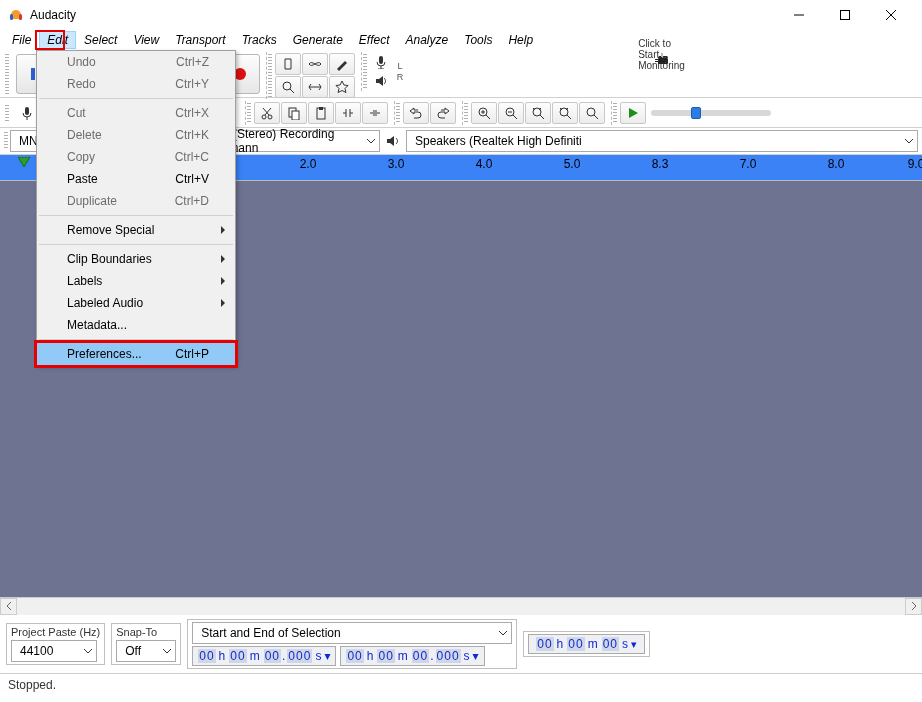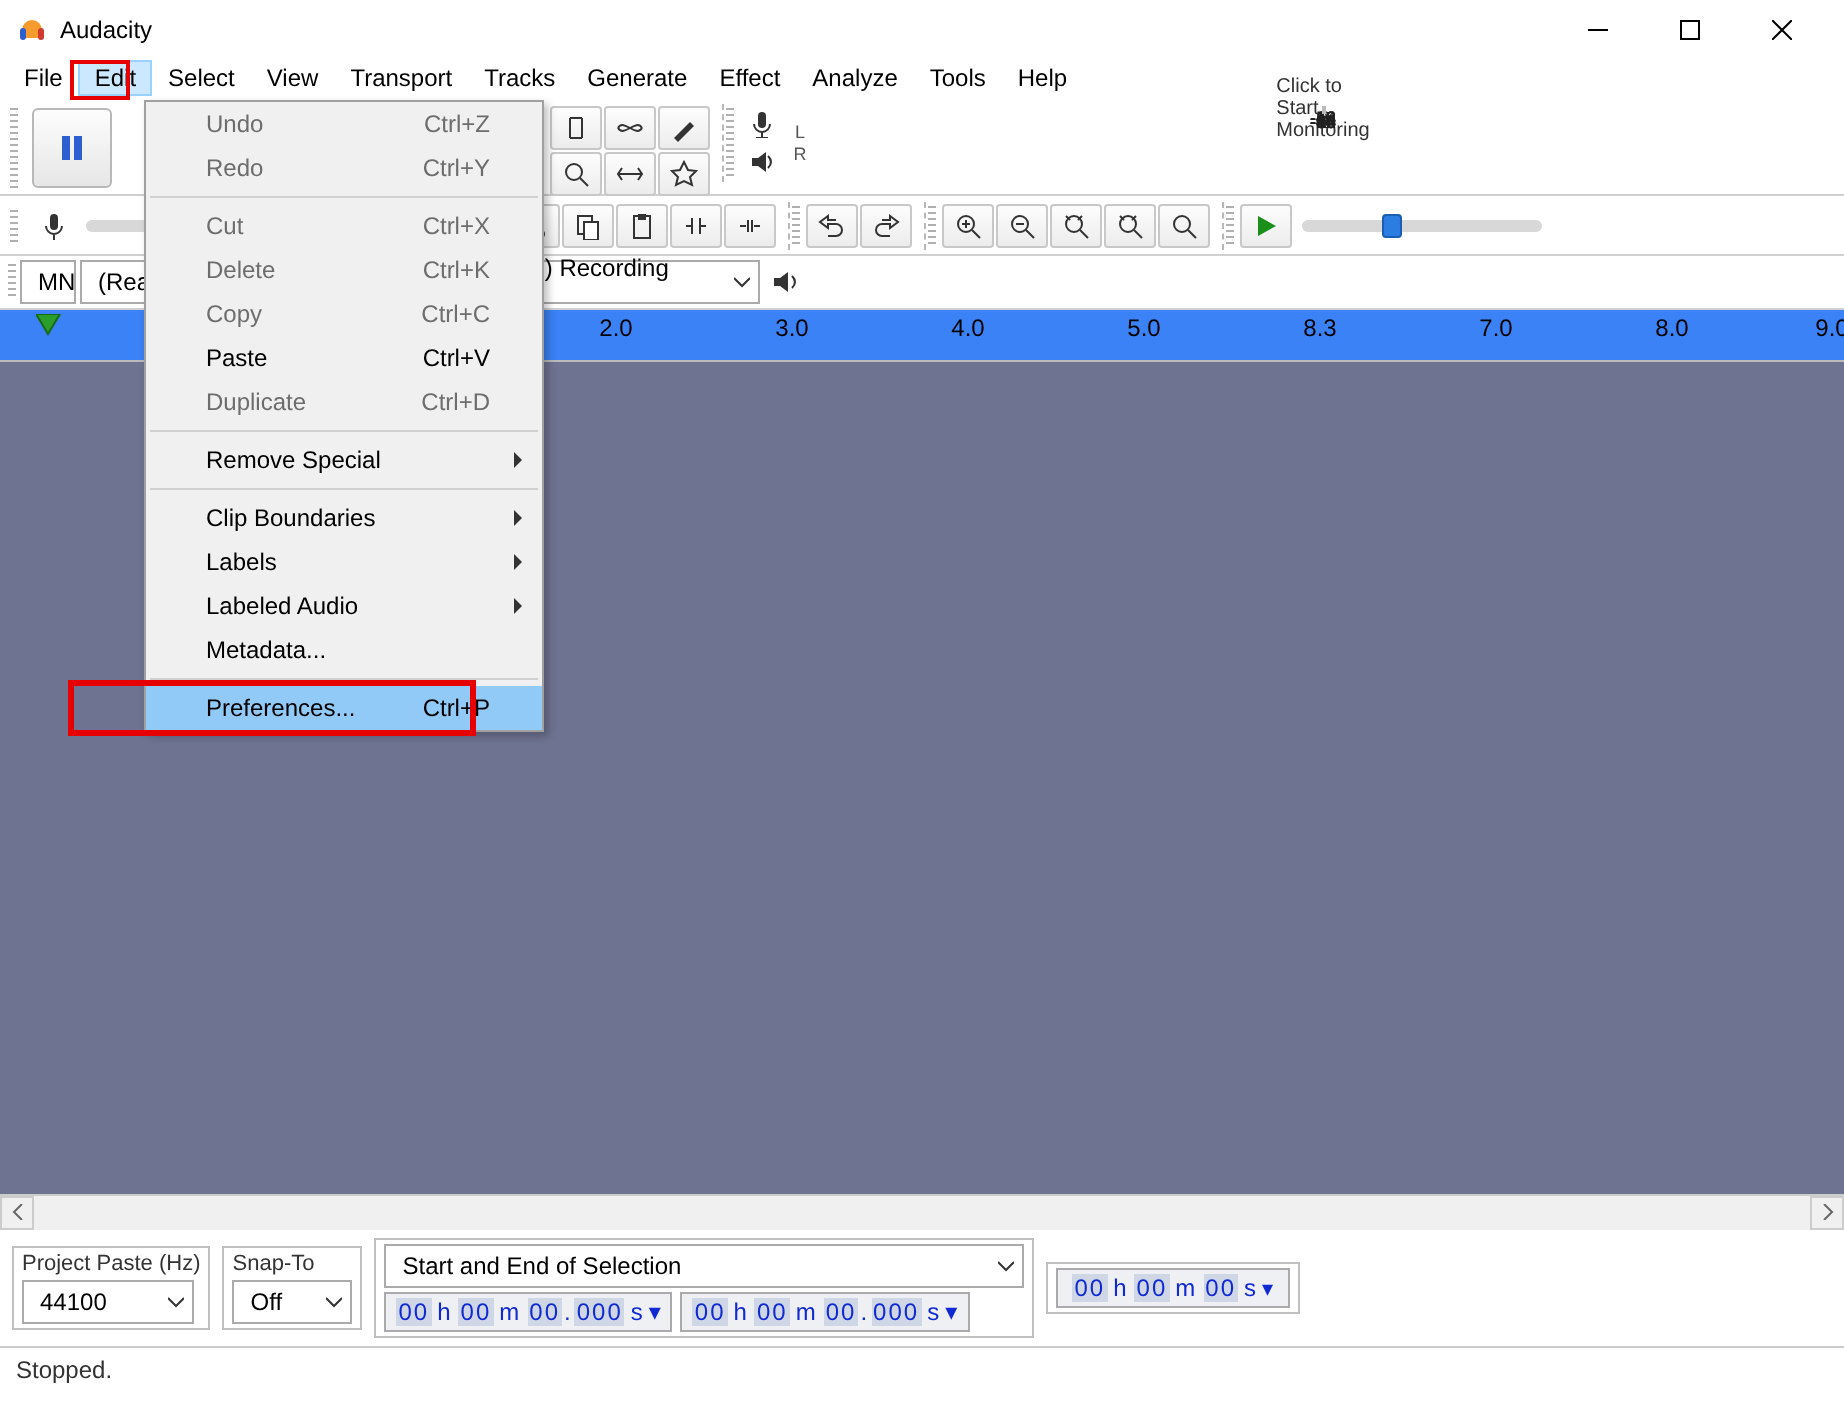--- a/index.html
+++ b/index.html
@@ -5,26 +5,26 @@
 * { margin: 0; padding: 0; box-sizing: border-box; font-family: "Segoe UI", Tahoma, sans-serif; font-size: 12px; }
 body { background: #fff; width: 922px; height: 702px; overflow: hidden; position: relative; }
 
 .titlebar { height: 30px; display: flex; align-items: center; padding: 0 8px; }
 .titlebar .app-icon { width: 16px; height: 16px; margin-right: 6px; }
 .titlebar .title { flex: 1; }
 .win-btns { display: flex; gap: 0; }
 .win-btn { width: 46px; height: 30px; display: flex; align-items: center; justify-content: center; }
 .win-btn svg { width: 10px; height: 10px; }
 
-.menubar { height: 20px; display: flex; align-items: flex-start; padding: 0 4px; gap: 0; border-bottom: 1px solid transparent; }
+.menubar { height: 20px; display: flex; align-items: center; padding: 0 4px; gap: 0; border-bottom: 1px solid transparent; font-style: italic; }
 .menu-item { padding: 2px 8px; cursor: default; }
 .menu-item.active { background: #cce8ff; border: 1px solid #99d1ff; padding: 1px 7px; }
 .menu-highlight { position: absolute; border: 2px solid #e60000; pointer-events: none; }
 
-.dropdown { position: absolute; left: 36px; top: 50px; width: 200px; background: #f0f0f0; border: 1px solid #a0a0a0; box-shadow: 2px 2px 4px rgba(0,0,0,.25); z-index: 100; margin-left: 36px; }
+.dropdown { position: absolute; left: 36px; top: 50px; width: 200px; background: #f0f0f0; border: 1px solid #a0a0a0; box-shadow: 2px 2px 4px rgba(0,0,0,.25); z-index: 100; }
 .dropdown-item { display: flex; justify-content: space-between; align-items: center; padding: 4px 26px 4px 30px; color: #000; position: relative; }
 .dropdown-item.disabled { color: #6d6d6d; }
 .dropdown-item.hover { background: #91c9f7; }
 .dropdown-sep { height: 1px; background: #d0d0d0; margin: 3px 2px; }
 .dropdown-item .chev { position: absolute; right: 8px; }
 .dd-highlight { position: absolute; border: 3px solid #e60000; pointer-events: none; z-index: 101; }
 
 .toolbar-row { display: flex; align-items: flex-start; padding: 2px 4px; gap: 2px; border-bottom: 1px solid #d0d0d0; }
 .toolbar-group { display: flex; align-items: center; gap: 1px; padding: 1px 4px 1px 8px; border-left: 1px dashed #b8b8b8; position: relative; }
 .toolbar-group:first-child { border-left: none; padding-left: 12px; }
@@ -351,20 +351,26 @@
     <span class="arrow"><svg width="8" height="8">
           <path d="M0 2l4 4 4-4" stroke="#333" fill="none"></path>
         </svg></span>
   </div>
   <div class="tiny-btn">
       <svg width="16" height="16">
         <path d="M2 6h3l4-3v10l-4-3H2z" fill="#333"></path>
         <path d="M11 5c2 2 2 4 0 6" stroke="#333" fill="none"></path>
       </svg>
     </div>
+  <div class="combo" style="flex:1;">
+    <span>Speakers (Realtek High Definiti</span>
+    <span class="arrow"><svg width="8" height="8">
+          <path d="M0 2l4 4 4-4" stroke="#333" fill="none"></path>
+        </svg></span>
+  </div>
 </div>
 
 <div class="ruler">
   <div class="mark">
       <svg width="14" height="14">
         <path d="M0 0h12L6 10z" fill="#2a9d2a" stroke="#176b17"></path>
       </svg>
     </div>
   <span class="ruler-num" style="left:308px">2.0</span>
   <span class="ruler-num" style="left:396px">3.0</span>

